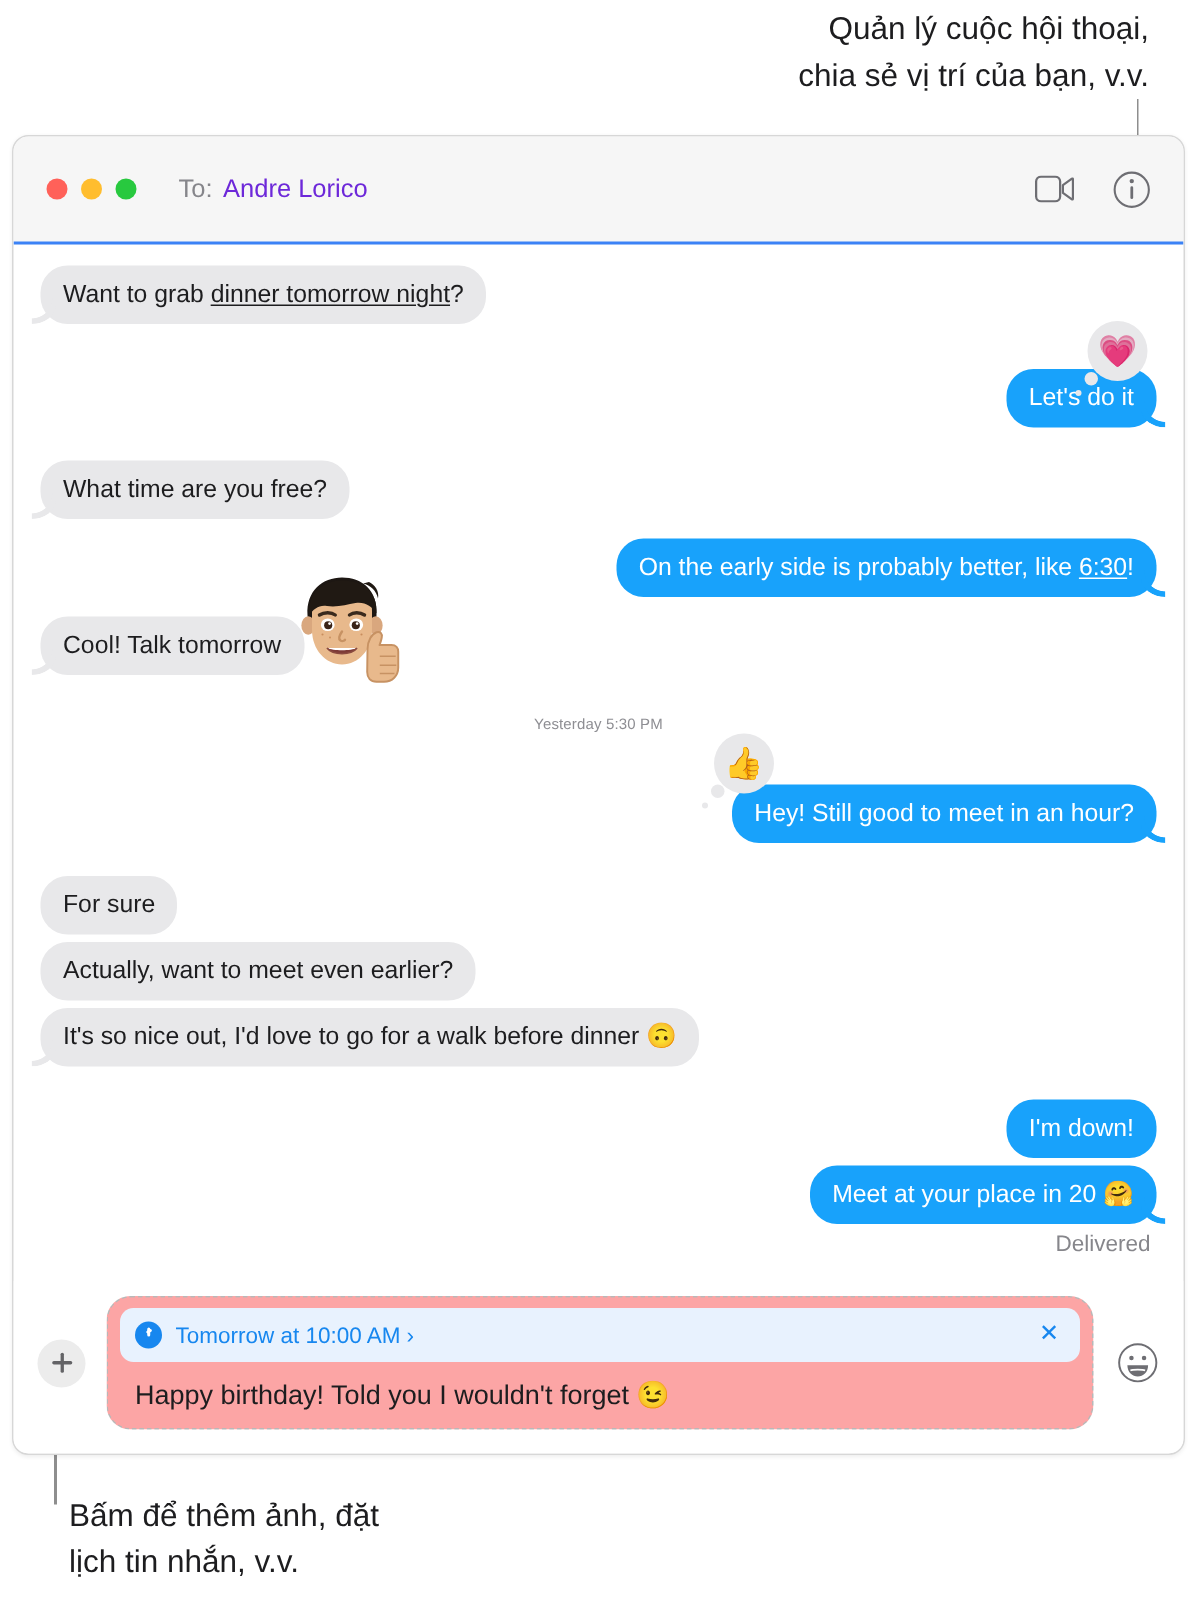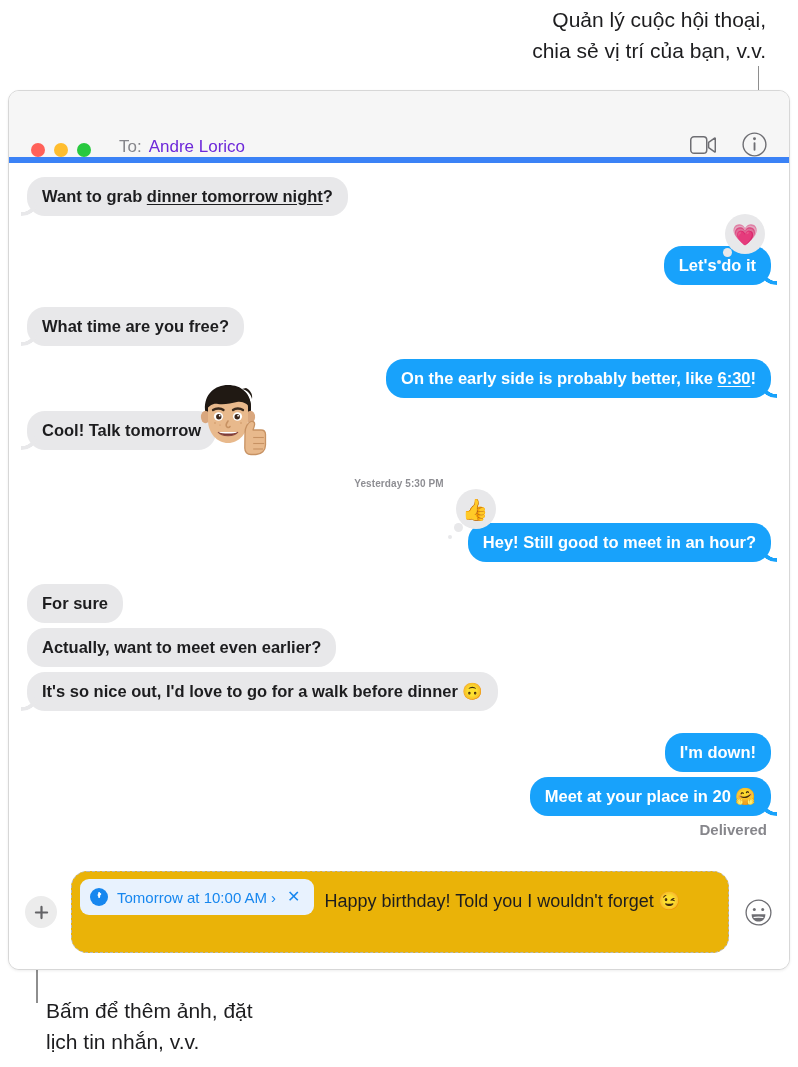--- a/index.html
+++ b/index.html
@@ -68,23 +68,23 @@
     display: flex;
     flex-direction: column;
     box-shadow: 0 1px 3px rgba(0,0,0,0.07);
   }
 
   
   #titlebar {
     height: 72px;
     flex: 0 0 72px;
     background: #f6f6f6;
-    border-bottom: 6px solid #3b82f6;
-    display: flex;
-    align-items: flex-end;
+    border-bottom: 2px solid #3b82f6;
+    display: flex;
+    align-items: center;
     padding: 0 22px 0 22px;
     position: relative;
   }
   .traffic {
     display: flex;
     gap: 9px;
     align-items: center;
   }
   .dot {
     width: 14px; height: 14px; border-radius: 50%;
@@ -111,21 +111,20 @@
     gap: 26px;
   }
   .tb-icon { color: #6e6e73; display: flex; align-items: center; }
 
   
   #conversation {
     flex: 1 1 auto;
     position: relative;
     padding: 14px 18px 0 18px;
     overflow: hidden;
-    font-weight: bold;
   }
 
   .row { display: flex; width: 100%; position: relative; }
   .row.left  { justify-content: flex-start; }
   .row.right { justify-content: flex-end; }
 
   .bubble {
     position: relative;
     max-width: 74%;
     padding: 9px 15px 10px 15px;
@@ -234,23 +233,24 @@
     background: #ececec;
     display: flex; align-items: center; justify-content: center;
     color: #636366;
     cursor: pointer;
   }
   #input-wrap {
     flex: 1 1 auto;
     border: 1.5px dashed #b8b8b8;
     border-radius: 16px;
     padding: 7px 8px 6px 8px;
-    background: #eab308;
+    background: #fca5a5;
     min-height: 82px;
     display: flex;
+    flex-direction: column;
     justify-content: flex-start;
   }
   #schedule-banner {
     background: #e8f2fe;
     border-radius: 9px;
     height: 36px;
     display: flex;
     align-items: center;
     padding: 0 12px 0 10px;
     gap: 9px;

